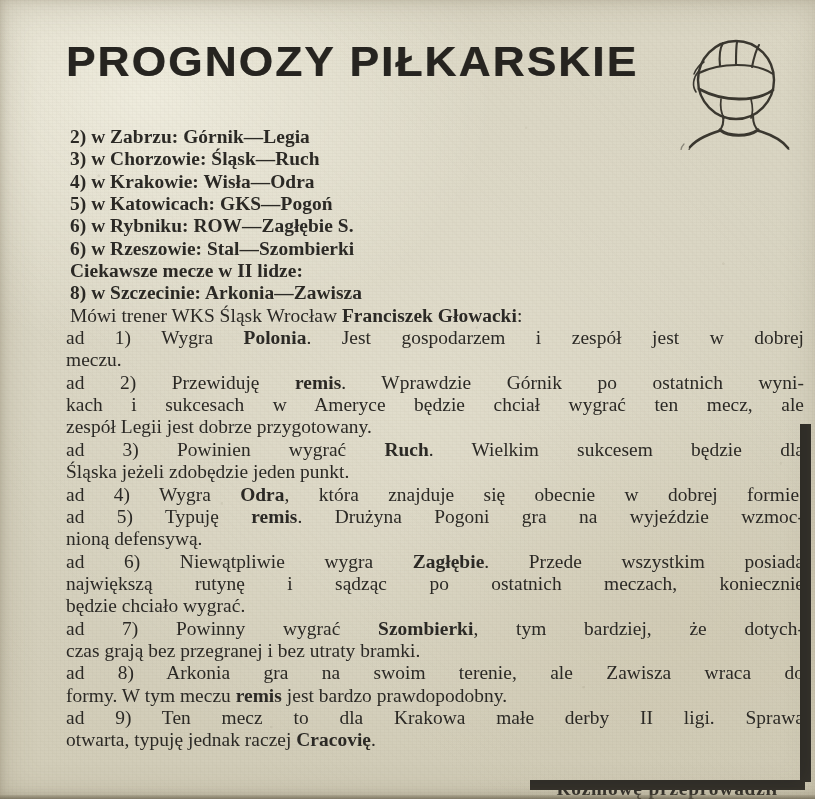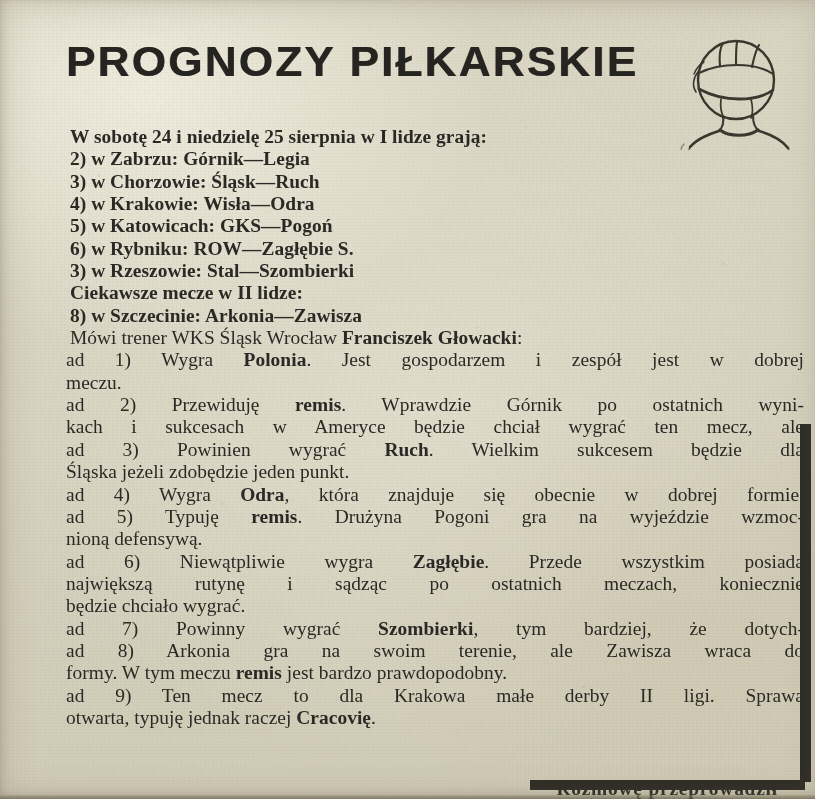--- a/index.html
+++ b/index.html
@@ -207,61 +207,62 @@
           <path d="M57 102 C66 109, 85 109, 95 102" stroke-width="3.2"></path>
 
           <path d="M27 119 L26 122" stroke-width="1.4" opacity="0.75"></path>
           <path d="M125 120 L126 122" stroke-width="1.4" opacity="0.75"></path>
           <path d="M21 116 C19 118, 18 120, 18 122" stroke-width="1.2" opacity="0.5"></path>
         </g>
       </svg>
     </div>
 
     <div class="body-text">
-      <div class="ln indent-2">W sobotę 24 i niedzielę 25 sierpnia w I lidze grają:</div>
       <div>
           <div class="ln indent-2">2) w Zabrzu: Górnik—Legia</div>
           <div class="ln indent-2">3) w Chorzowie: Śląsk—Ruch</div>
           <div class="ln indent-2">4) w Krakowie: Wisła—Odra</div>
           <div class="ln indent-2">5) w Katowicach: GKS—Pogoń</div>
           <div class="ln indent-2">6) w Rybniku: ROW—Zagłębie S.</div>
-          <div class="ln indent-2">3) w Rzeszowie: Stal—Szombierki</div>
+          <div class="ln indent-2">6) w Rzeszowie: Stal—Szombierki</div>
         </div>
       <div class="ln indent-2">Ciekawsze mecze w II lidze:</div>
       <div>
           <div class="ln indent-2">8) w Szczecinie: Arkonia—Zawisza</div>
         </div>
       <div class="ln indent-2"><span style="font-weight: normal;">Mówi trener WKS Śląsk Wrocław </span><b>Franciszek Głowacki</b><span style="font-weight: normal;">:</span></div>
       <div>
           <div>
             <div class="ln reg just"><span>    ad 1) Wygra </span><b>Polonia</b><span>. Jest gospodarzem i zespół jest w dobrej</span></div>
             <div class="ln reg"><span>meczu.</span></div>
           </div>
           <div>
             <div class="ln reg just"><span>    ad 2) Przewiduję </span><b>remis</b><span>. Wprawdzie Górnik po ostatnich wyni-</span></div>
             <div class="ln reg just"><span>kach i sukcesach w Ameryce będzie chciał wygrać ten mecz, ale</span></div>
+            <div class="ln reg"><span>zespół Legii jest dobrze przygotowany.</span></div>
           </div>
           <div>
             <div class="ln reg just"><span>    ad 3) Powinien wygrać </span><b>Ruch</b><span>. Wielkim sukcesem będzie dla</span></div>
             <div class="ln reg"><span>Śląska jeżeli zdobędzie jeden punkt.</span></div>
           </div>
           <div>
             <div class="ln reg just"><span>    ad 4) Wygra </span><b>Odra</b><span>, która znajduje się obecnie w dobrej formie.</span></div>
           </div>
           <div>
             <div class="ln reg just"><span>    ad 5) Typuję </span><b>remis</b><span>. Drużyna Pogoni gra na wyjeździe wzmoc-</span></div>
             <div class="ln reg"><span>nioną defensywą.</span></div>
           </div>
           <div>
             <div class="ln reg just"><span>    ad 6) Niewątpliwie wygra </span><b>Zagłębie</b><span>. Przede wszystkim posiada</span></div>
             <div class="ln reg just"><span>największą rutynę i sądząc po ostatnich meczach, koniecznie</span></div>
             <div class="ln reg"><span>będzie chciało wygrać.</span></div>
           </div>
           <div>
             <div class="ln reg just"><span>    ad 7) Powinny wygrać </span><b>Szombierki</b><span>, tym bardziej, że dotych-</span></div>
+            <div class="ln reg"><span>czas grają bez przegranej i bez utraty bramki.</span></div>
           </div>
           <div>
             <div class="ln reg just"><span>    ad 8) Arkonia gra na swoim terenie, ale Zawisza wraca do</span></div>
             <div class="ln reg"><span>formy. W tym meczu </span><b>remis</b><span> jest bardzo prawdopodobny.</span></div>
           </div>
           <div>
             <div class="ln reg just"><span>    ad 9) Ten mecz to dla Krakowa małe derby II ligi. Sprawa</span></div>
             <div class="ln reg"><span>otwarta, typuję jednak raczej </span><b>Cracovię</b><span>.</span></div>
           </div>
         </div>

